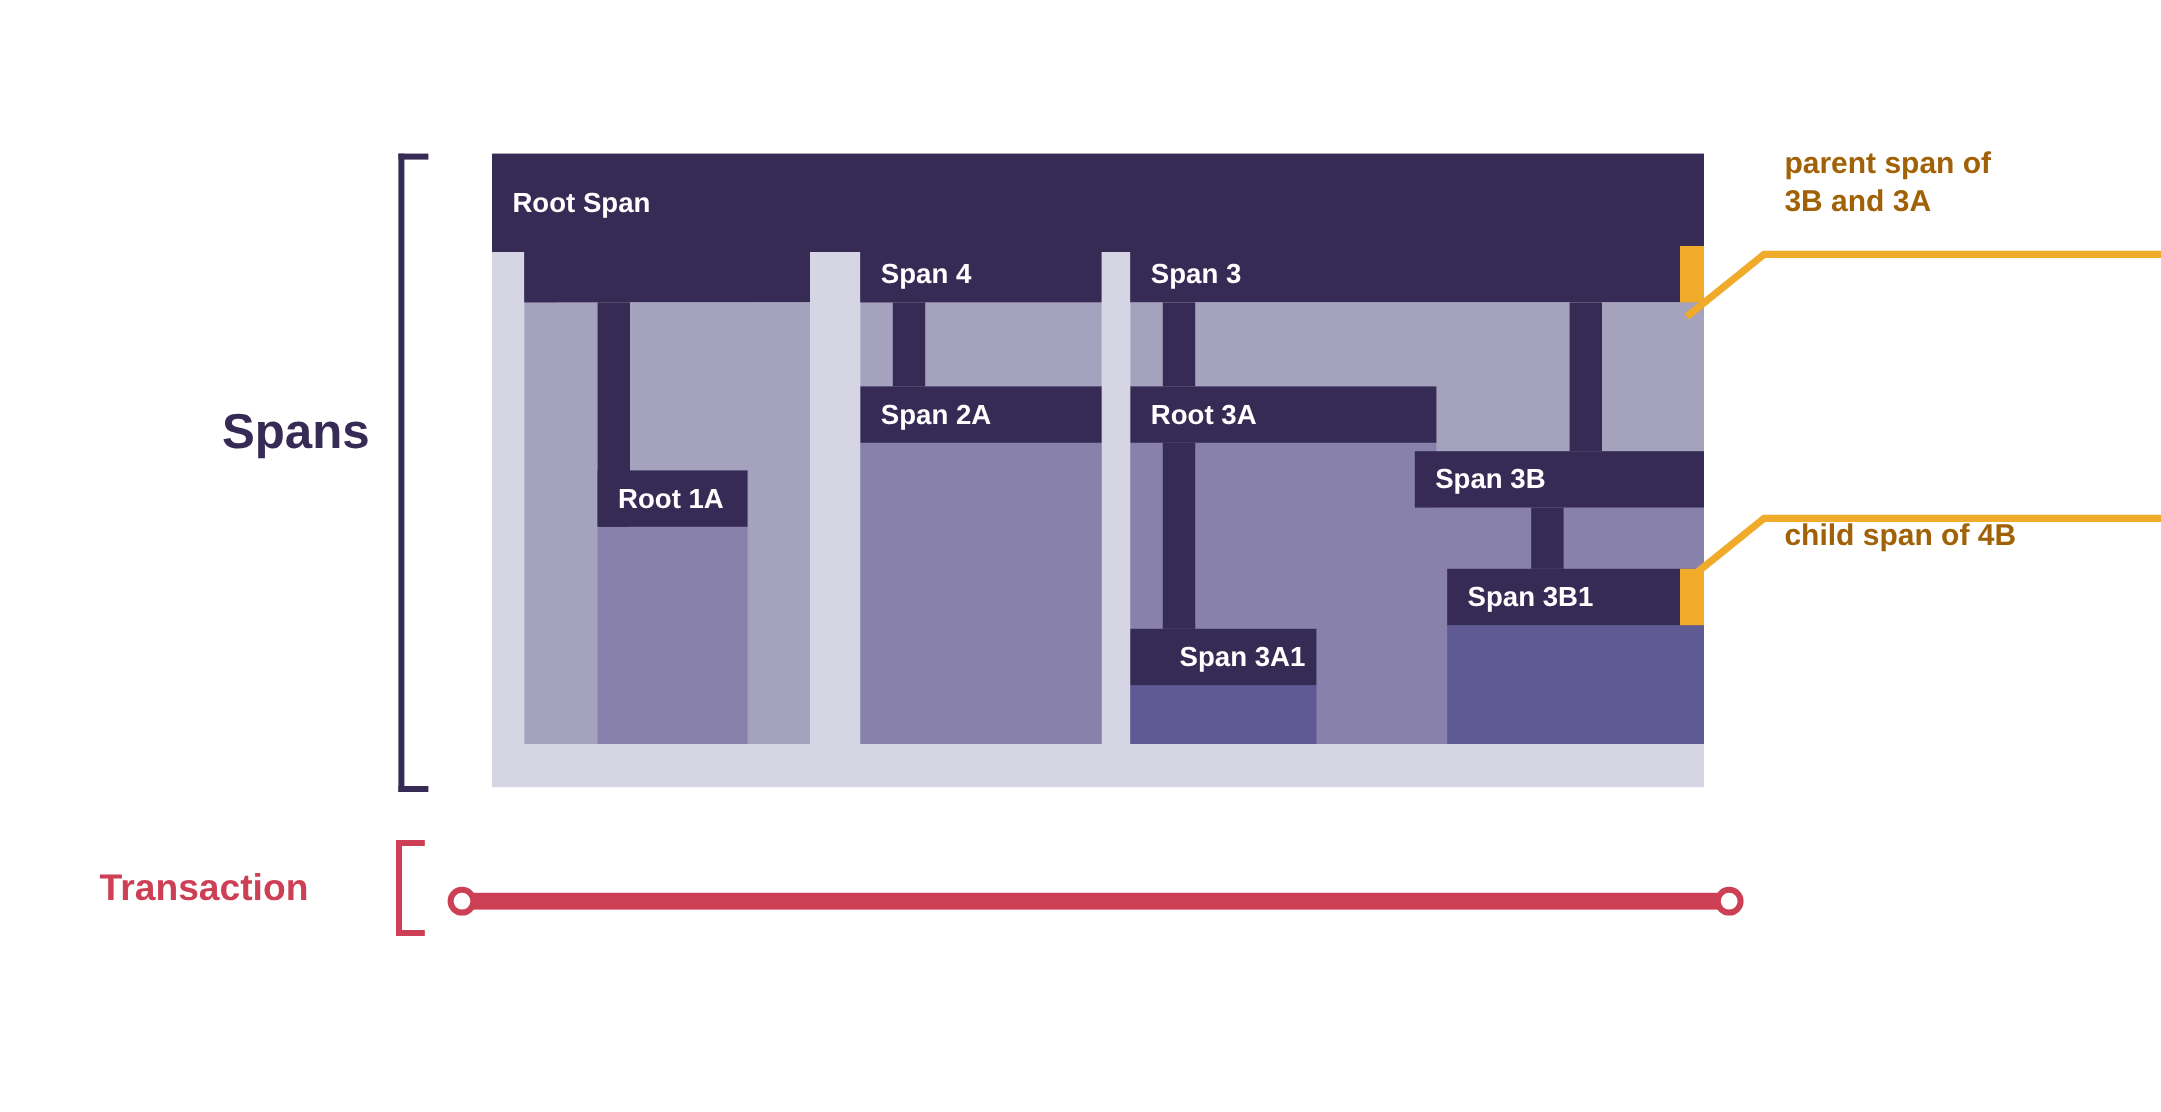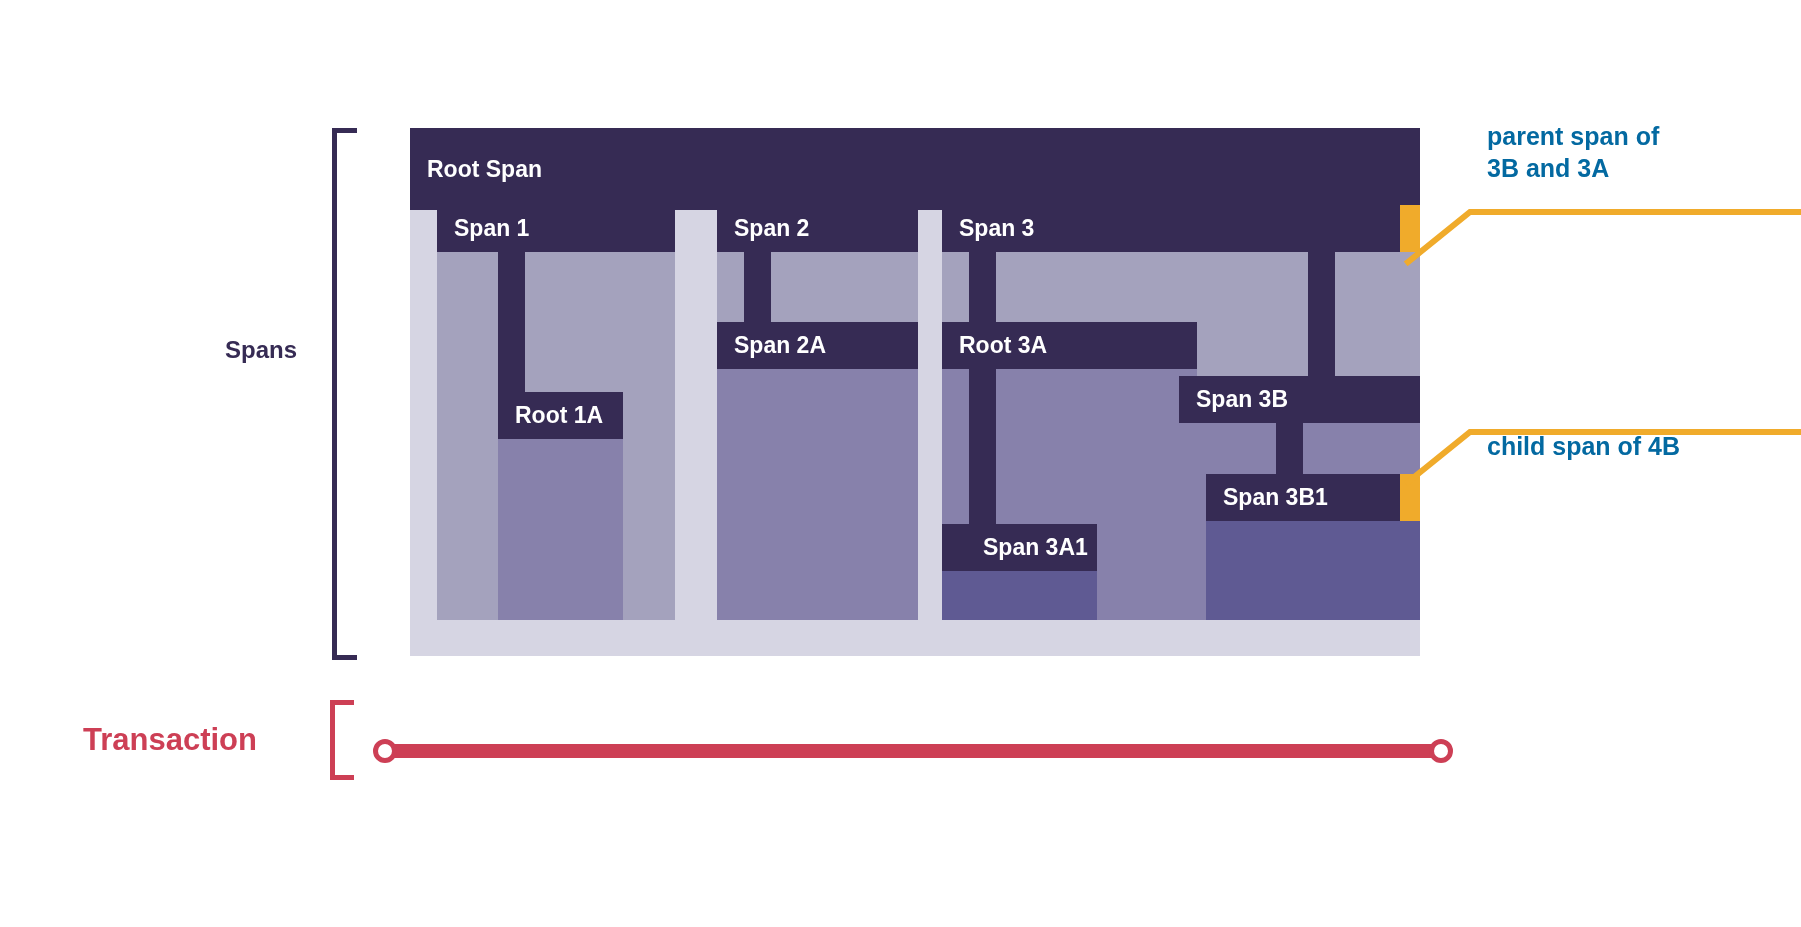--- a/index.html
+++ b/index.html
@@ -5,21 +5,21 @@
   html,body{margin:0;padding:0;}
   body{
     width:1801px;height:927px;background:#ffffff;
     font-family:"Liberation Sans",sans-serif;
     overflow:hidden;position:relative;
   }
   #stage{position:absolute;left:0;top:0;width:1801px;height:927px;}
 
   
   .lbl{position:absolute;font-weight:bold;white-space:nowrap;}
-  #spans-label{left:185px;top:336px;font-size:24px;color:#362b54;margin-left:40px;}
+  #spans-label{left:185px;top:336px;font-size:41px;color:#362b54;}
   #transaction-label{left:83px;top:722px;font-size:31px;color:#cd3f55;}
 
   .bracket{position:absolute;box-sizing:border-box;}
   #spans-bracket{
     left:332px;top:128px;width:25px;height:532px;
     border-left:5px solid #362b54;
     border-top:5px solid #362b54;
     border-bottom:5px solid #362b54;
   }
   #transaction-bracket{
@@ -44,21 +44,21 @@
   .b-l1{background:#a4a2bd;}
   .b-l2{background:#8781ab;}
   .b-l3{background:#5f5a93;}
 
   
   .omark{position:absolute;background:#f0ab2b;}
   .callout{position:absolute;}
   .callout svg{display:block;overflow:visible;}
   .anno{
     position:absolute;font-size:25px;font-weight:bold;
-    color:#0369a1;line-height:1.28;white-space:pre-line;
+    color:#a16207;line-height:1.28;white-space:pre-line;
   }
 
   
   #txbar{position:absolute;left:378px;top:744px;width:1062px;height:14px;background:#cd3f55;}
   .txdot{
     position:absolute;width:24px;height:24px;border-radius:50%;
     background:#ffffff;border:5px solid #cd3f55;box-sizing:border-box;
   }
   #txdot-start{left:373px;top:739px;}
   #txdot-end{left:1429px;top:739px;}
@@ -78,33 +78,32 @@
 
     <div id="canvas-bg"></div>
 
     <div class="hdr" style="left:0px;top:0px;width:1010px;height:82px;">Root Span</div>
 
     <div class="stem" style="left:27px;top:82px;width:28px;height:42px;"></div>
 
     <div class="body b-l1" style="left:27px;top:124px;width:188px;height:368px;"></div>
 
     <div class="hdr" style="left:27px;top:77px;width:238px;height:47px;"></div>
-    <div class="hdr" style="left:27px;top:77px;width:238px;height:47px;">Span 1</div>
 
     <div class="body b-l1" style="left:115px;top:124px;width:150px;height:368px;"></div>
 
     <div class="stem" style="left:88px;top:124px;width:27px;height:187px;"></div>
 
     <div class="body b-l2" style="left:88px;top:311px;width:125px;height:181px;"></div>
 
     <div class="hdr" style="left:88px;top:264px;width:125px;height:47px;">Root 1A</div>
 
     <div class="stem" style="left:307px;top:82px;width:27px;height:42px;"></div>
     <div class="body b-l1" style="left:307px;top:124px;width:201px;height:368px;"></div>
-    <div class="hdr" style="left:307px;top:77px;width:201px;height:47px;">Span 2</div>
+    <div class="hdr" style="left:307px;top:77px;width:201px;height:47px;">Span 4</div>
     <div class="stem" style="left:334px;top:124px;width:27px;height:70px;"></div>
     <div class="body b-l2" style="left:307px;top:241px;width:201px;height:251px;"></div>
     <div class="hdr" style="left:307px;top:194px;width:201px;height:47px;">Span 2A</div>
 
     <div class="stem" style="left:532px;top:82px;width:27px;height:42px;"></div>
 
     <div class="hdr" style="left:532px;top:77px;width:478px;height:47px;">Span 3</div>
 
     <div class="body b-l1" style="left:532px;top:124px;width:478px;height:368px;"></div>
 

